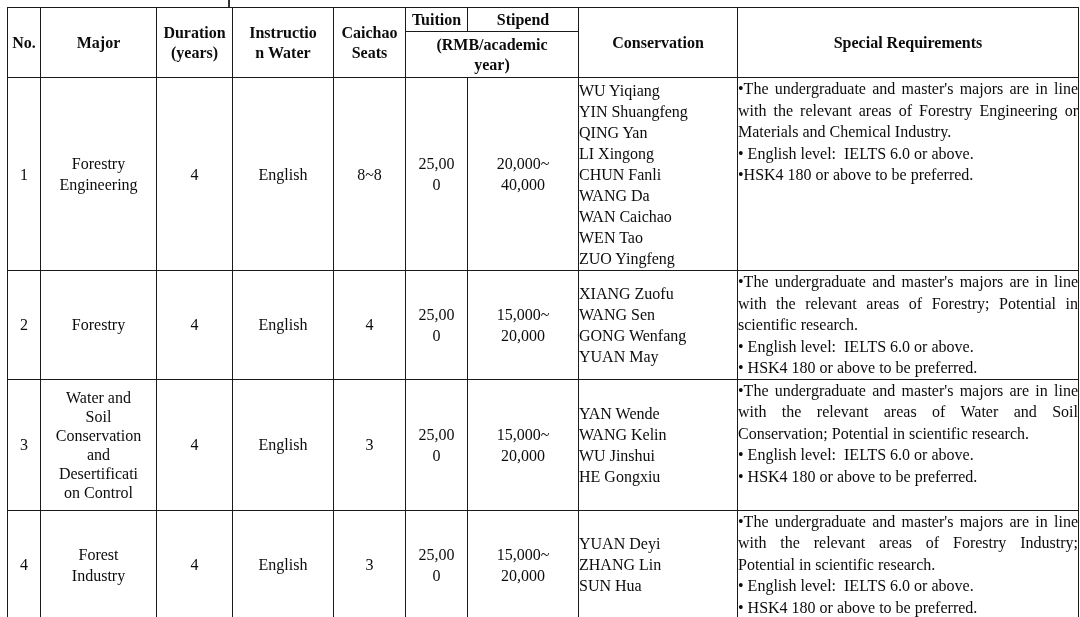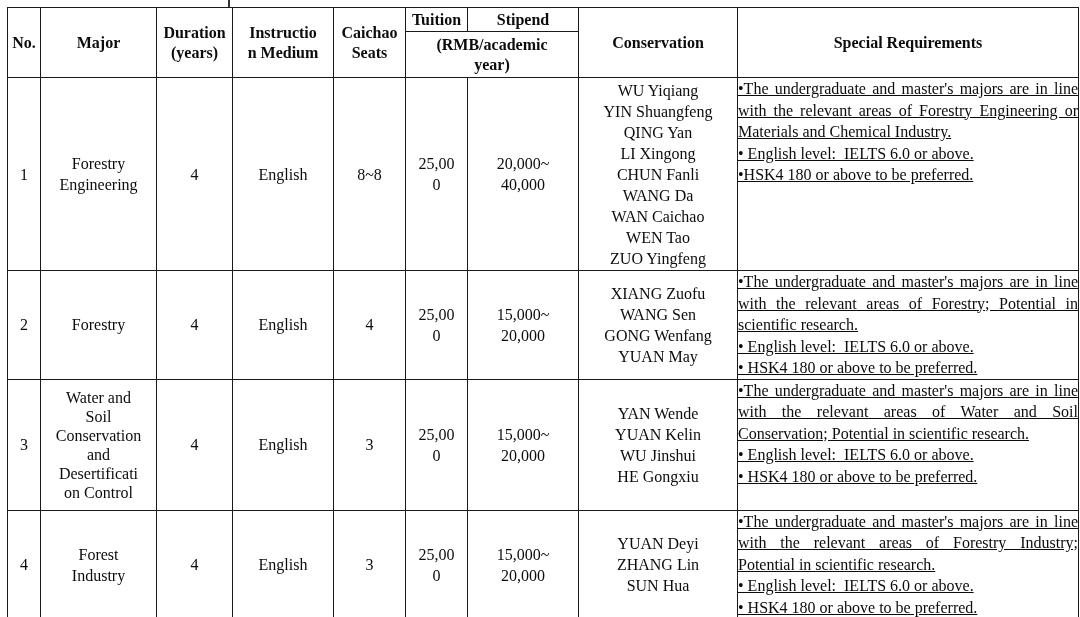--- a/index.html
+++ b/index.html
@@ -42,34 +42,33 @@
   td.c {
     font-size: 16px;
     line-height: 21px;
     text-align: center;
     vertical-align: middle;
     white-space: pre-line;
   }
   td.supervisors {
     font-size: 16px;
     line-height: 21px;
-    text-align: center;
+    text-align: left;
     vertical-align: middle;
     white-space: pre-line;
     padding: 2px 2px 2px 6px;
   }
   td.requirements {
     font-size: 16px;
     line-height: 21.5px;
     text-align: justify;
     text-justify: inter-word;
     vertical-align: top;
     white-space: pre-wrap;
     padding: 1px 5px 0 4px;
-    text-decoration: underline;
   }
   .remnant {
     position: absolute;
     left: 228px;
     top: 0;
     width: 2px;
     height: 7px;
     background: #333333;
   }
 </style>
@@ -92,21 +91,21 @@
       <col style="width:341px">
     </colgroup>
 
     <tbody>
         <tr style="height:24px">
       <th rowspan="2">No.</th>
       <th rowspan="2">Major</th>
       <th rowspan="2">Duration
 (years)</th>
       <th rowspan="2">Instructio
-n Medium</th>
+n Water</th>
       <th rowspan="2">Caichao
 Seats</th>
       <th>Tuition</th>
       <th>Stipend</th>
       <th rowspan="2">Conservation</th>
       <th rowspan="2">Special Requirements</th>
     </tr>
     <tr style="height:46px">
       <th colspan="2">(RMB/academic
 year)</th>
@@ -165,21 +164,21 @@
 Desertificati
 on Control</td>
       <td class="c">4</td>
       <td class="c">English</td>
       <td class="c">3</td>
       <td class="c">25,00
 0</td>
       <td class="c">15,000~
 20,000</td>
       <td class="supervisors">YAN Wende
-YUAN Kelin
+WANG Kelin
 WU Jinshui
 HE Gongxiu</td>
       <td class="requirements">•The undergraduate and master's majors are in line with the relevant areas of Water and Soil Conservation; Potential in scientific research.
 • English level:  IELTS 6.0 or above.
 • HSK4 180 or above to be preferred.</td>
     </tr>
 
     <tr style="height:109px">
       <td class="c">4</td>
       <td class="c">Forest

